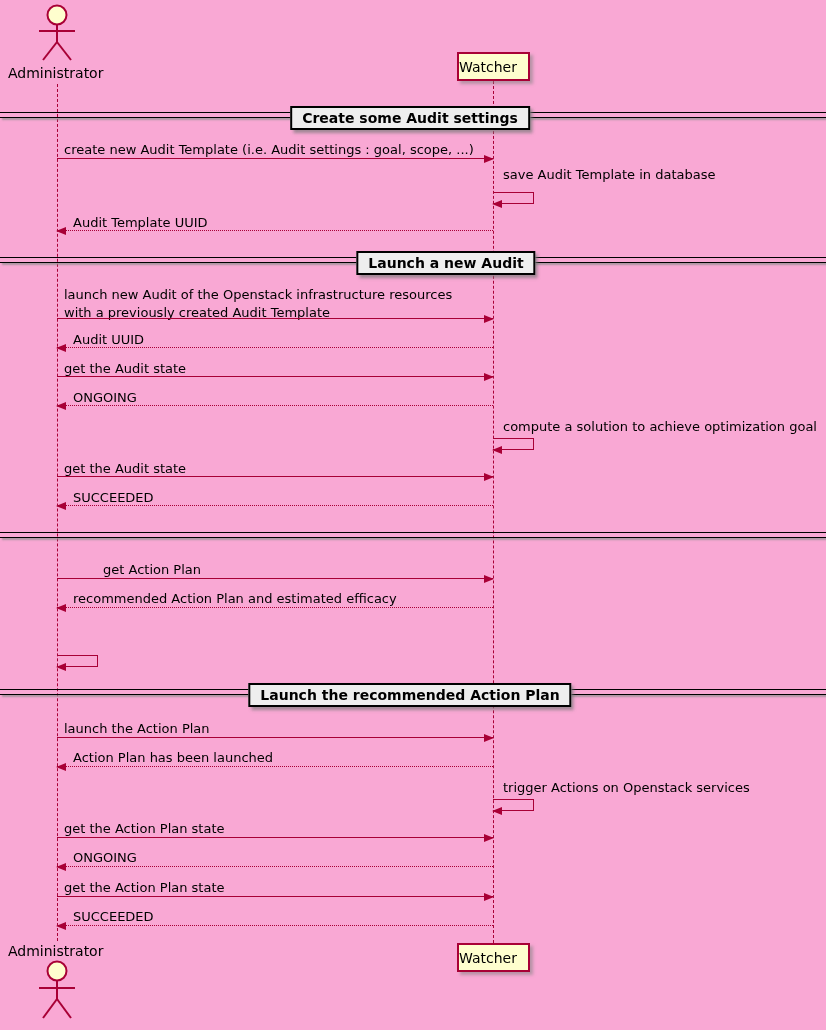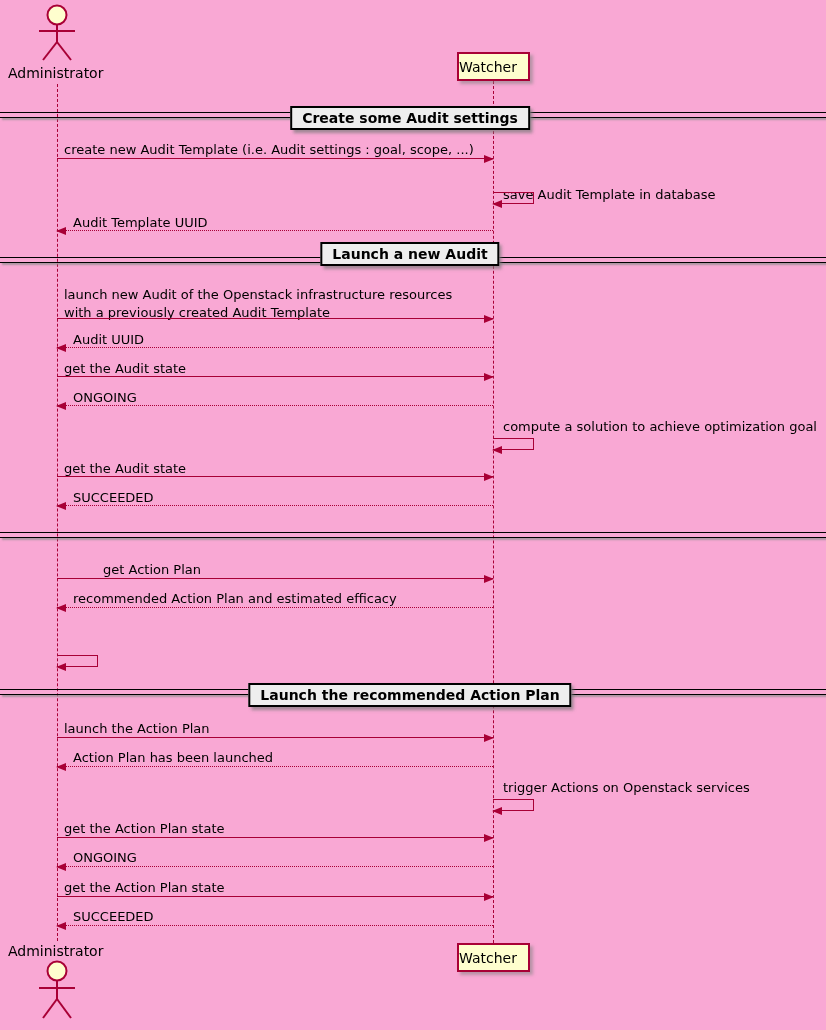--- a/index.html
+++ b/index.html
@@ -89,32 +89,32 @@
   </div>
 
   <div class="divline" style="top:112px;"></div>
   <div class="divbox" style="top:106px;">Create some Audit settings</div>
 
   <div class="msg" style="left:64px; top:141px;">create new Audit Template (i.e. Audit settings : goal, scope, ...)</div>
   <div class="arrow solid" style="left:57px; top:158px; width:436px;">
       <span class="ah-right"></span>
     </div>
 
-  <div class="msg" style="left:503px; top:186px;">save Audit Template in database</div>
+  <div class="msg" style="left:503px; top:166px;">save Audit Template in database</div>
   <div class="self-loop" style="left:493px; top:192px; width:41px; height:12px;">
       <span class="ah-left"></span>
     </div>
 
   <div class="msg" style="left:73px; top:214px;">Audit Template UUID</div>
   <div class="arrow dotted" style="left:57px; top:230px; width:436px;">
       <span class="ah-left"></span>
     </div>
 
   <div class="divline" style="top:257px;"></div>
-  <div class="divbox" style="top:242px;">Launch a new Audit</div>
+  <div class="divbox" style="top:251px;margin-left:36px;">Launch a new Audit</div>
 
   <div class="msg" style="left:64px; top:286px;">launch new Audit of the Openstack infrastructure resources
 with a previously created Audit Template</div>
   <div class="arrow solid" style="left:57px; top:318px; width:436px;">
       <span class="ah-right"></span>
     </div>
 
   <div class="msg" style="left:73px; top:331px;">Audit UUID</div>
   <div class="arrow dotted" style="left:57px; top:347px; width:436px;">
       <span class="ah-left"></span>

